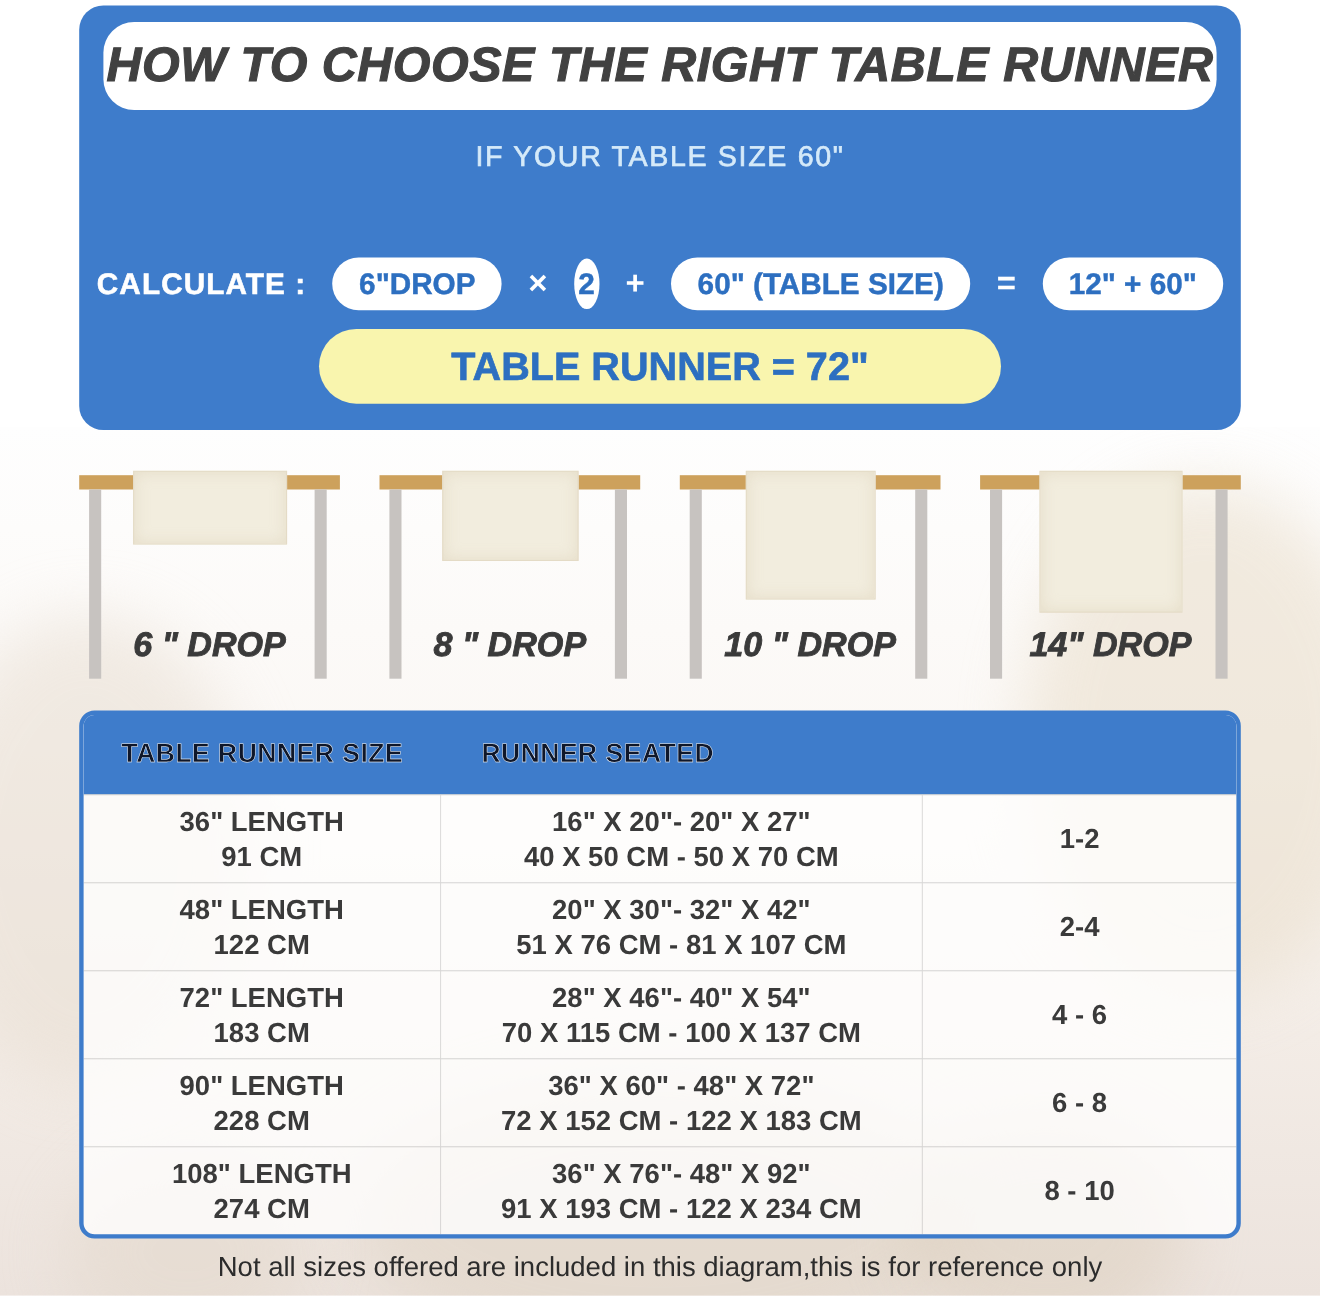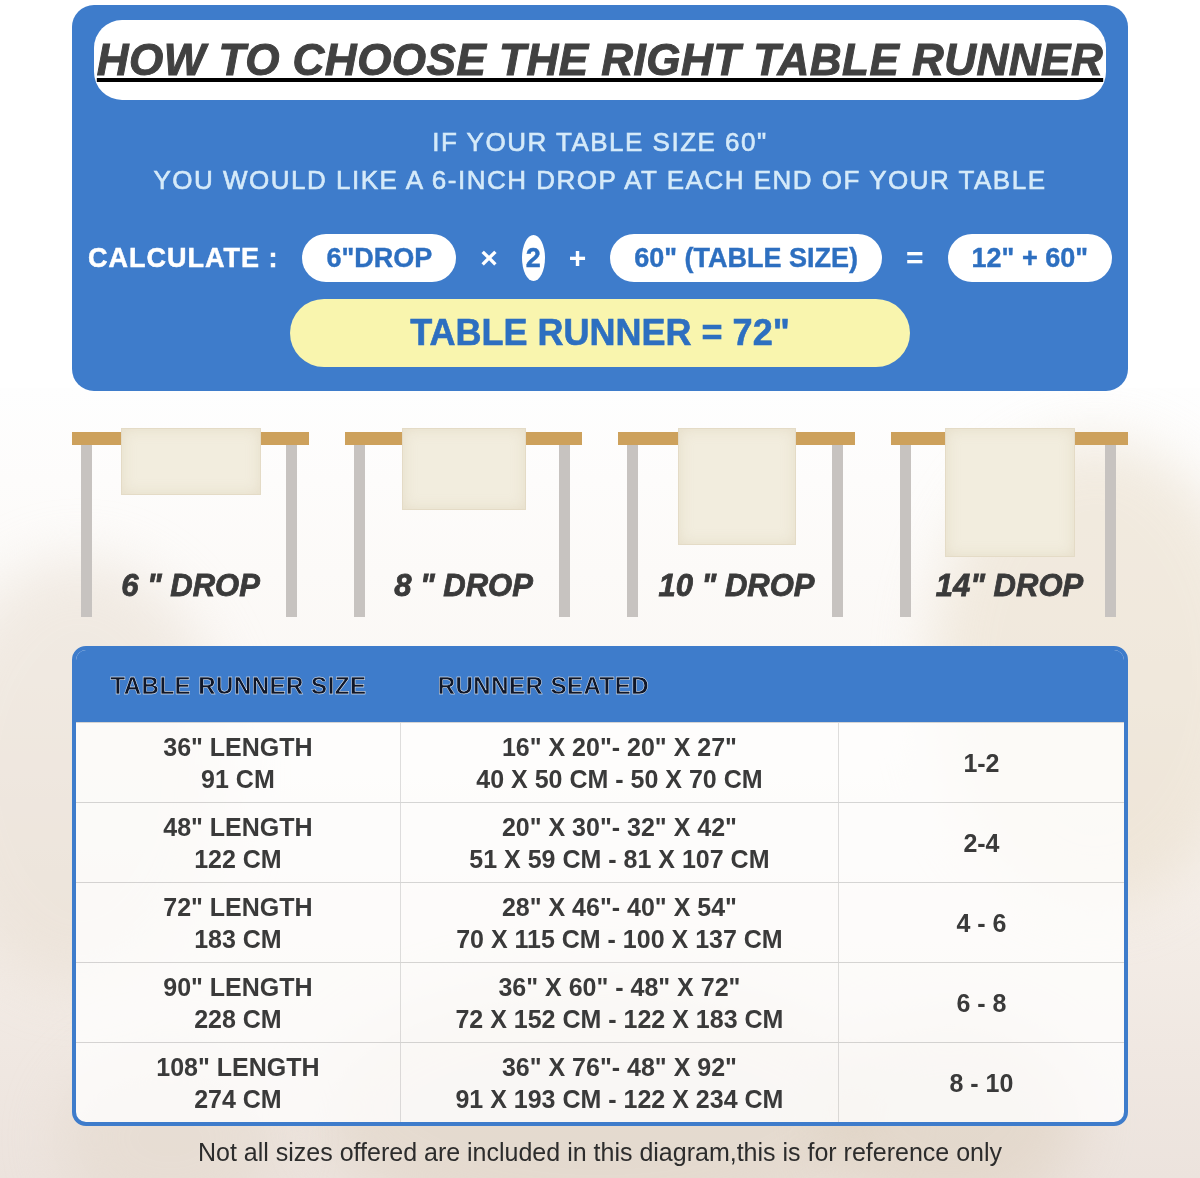--- a/index.html
+++ b/index.html
@@ -25,21 +25,21 @@
   .blob.b5 { left:60px;   bottom:-50px; width:220px; height:180px; background:#e2d7ca; opacity:.5; }
 
   
   .top-panel {
     position:absolute; left:72px; top:5px; width:1056px; height:386px;
     background:#3e7ccb; border-radius:22px; z-index:2;
   }
   .title-box {
     position:absolute; left:22px; right:22px; top:15px; height:80px;
     background:#ffffff; border-radius:28px;
-    display:flex; align-items:center; justify-content:center;text-decoration:underline;
+    display:flex; align-items:center; justify-content:center;
   }
   .main-title {
     font-size:44px; font-weight:bold; font-style:italic; color:#414141;
     letter-spacing:.5px; white-space:nowrap; -webkit-text-stroke:1px #414141;
   }
   .subtitle {
     position:absolute; left:0; width:100%; text-align:center;
     color:#d5eaf9; font-size:26px; letter-spacing:1.5px;
     -webkit-text-stroke:.6px #d5eaf9; white-space:nowrap;
   }
@@ -143,21 +143,20 @@
   <div class="blob b3"></div>
   <div class="blob b4"></div>
   <div class="blob b5"></div>
 </div>
 
 <div class="top-panel">
   <div class="title-box">
     <div class="main-title">HOW TO CHOOSE THE RIGHT TABLE RUNNER</div>
   </div>
   <div class="subtitle line1">IF YOUR TABLE SIZE 60"</div>
-  <div class="subtitle line2">YOU WOULD LIKE A 6-INCH DROP AT EACH END OF YOUR TABLE</div>
 
   <div class="formula-row">
     <span class="formula-label">CALCULATE :</span>
     <span class="pill">6"DROP</span>
     <span class="operator">×</span>
     <span class="circle-pill">2</span>
     <span class="operator">+</span>
     <span class="pill">60" (TABLE SIZE)</span>
     <span class="operator">=</span>
     <span class="pill">12" + 60"</span>
@@ -215,21 +214,21 @@
     <div class="tcell col3">1-2</div>
   </div>
 
   <div class="trow">
     <div class="tcell col1">
       <span>48" LENGTH</span>
       <span>122 CM</span>
     </div>
     <div class="tcell col2">
       <span>20" X 30"- 32" X 42"</span>
-      <span>51 X 59 CM - 81 X 107 CM</span>
+      <span>51 X 76 CM - 81 X 107 CM</span>
     </div>
     <div class="tcell col3">2-4</div>
   </div>
 
   <div class="trow">
     <div class="tcell col1">
       <span>72" LENGTH</span>
       <span>183 CM</span>
     </div>
     <div class="tcell col2">

